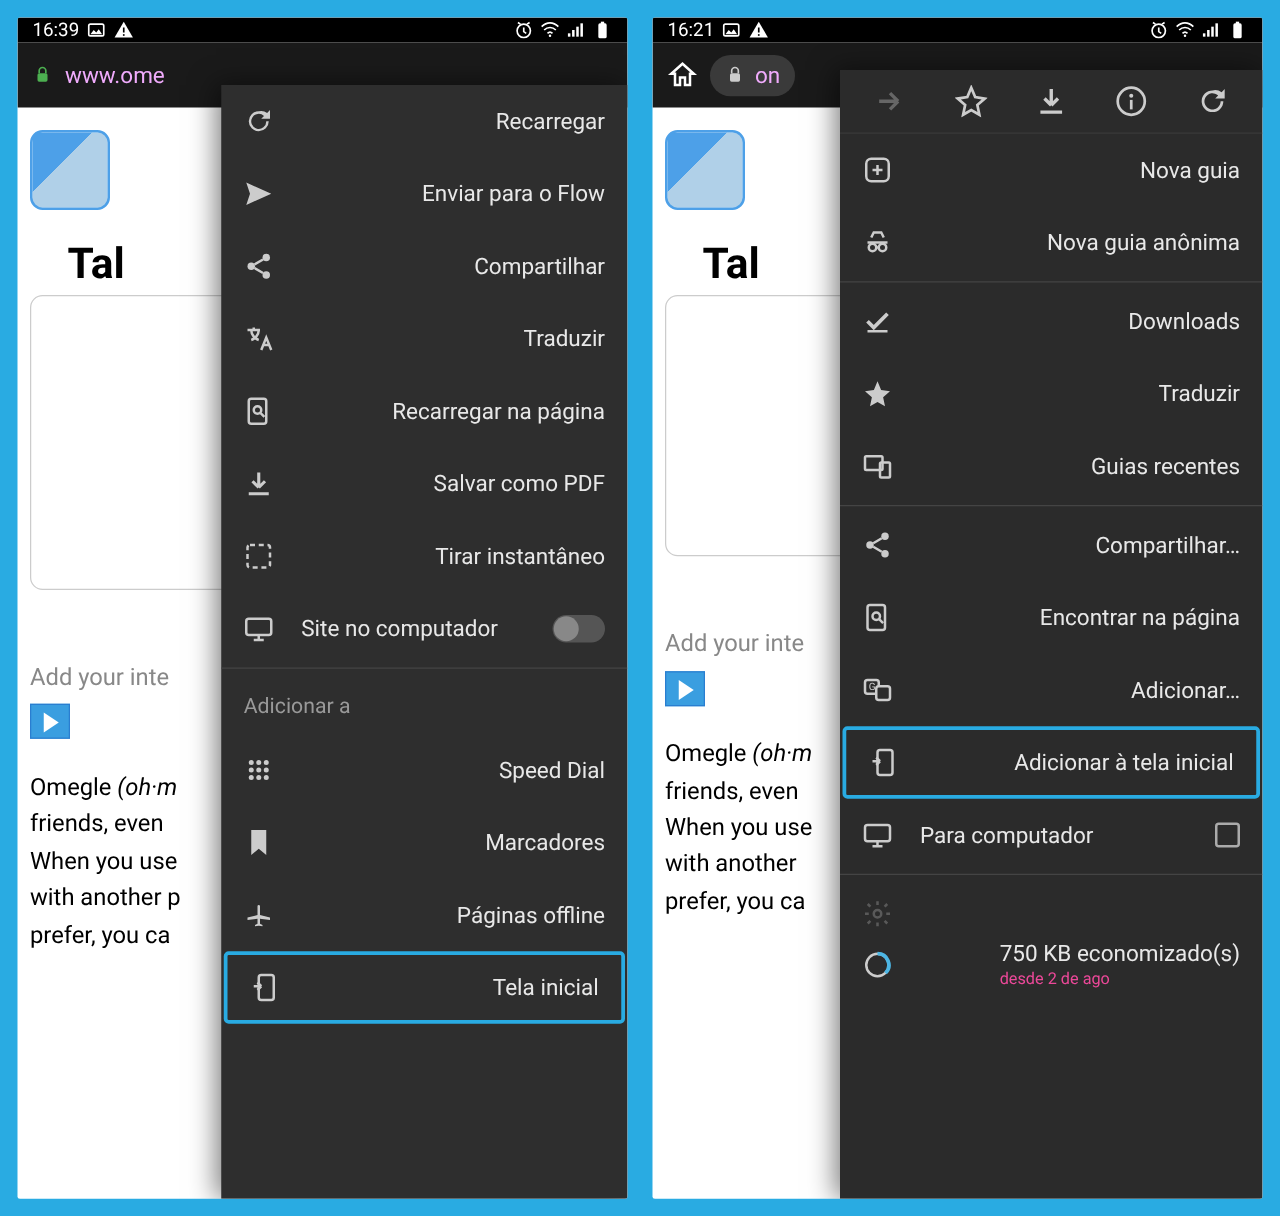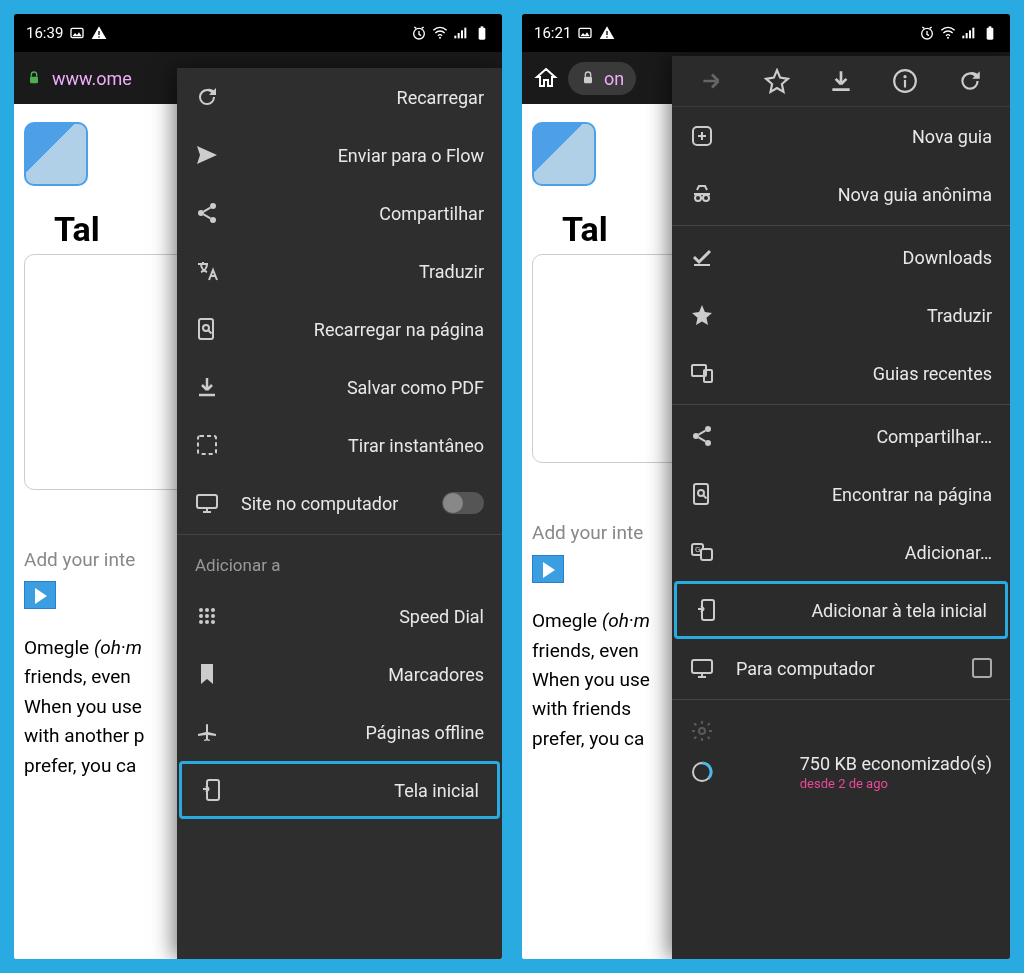--- a/index.html
+++ b/index.html
@@ -13,21 +13,21 @@
     padding: 14px;
   }
   .phone {
     flex: 1;
     background: #fff;
     position: relative;
     overflow: hidden;
     border-radius: 2px;
   }
   .status-bar {
-    height: 38px;
+    height: 20px;
     background: #000;
     color: #fff;
     display: flex;
     align-items: center;
     padding: 0 12px;
     font-size: 15px;
   }
   .status-left { display: flex; align-items: center; gap: 6px; }
   .status-right { margin-left: auto; display: flex; align-items: center; gap: 5px; }
   .status-icon { width: 16px; height: 16px; fill: #fff; }
@@ -406,21 +406,21 @@
       </div>
       <div class="start-btn">Star</div>
     </div>
     <div class="meet-text">Meet st</div>
     <div class="input-row">Add your inte</div>
     <div class="play-icon"></div>
     <div class="body-text">
       <span>Omegle </span><span class="ital">(oh·m</span><br>
       <span>friends, even</span><br>
       <span>When you use</span><br>
-      <span>with friends</span><br>
+      <span>with another</span><br>
       <span>prefer, you ca</span>
     </div>
   </div>
 
   <div class="menu-panel chrome">
     <div class="menu-top-row">
       <svg class="arrow-disabled" viewBox="0 0 24 24">
           <path d="M4 12h14m0 0l-6-6m6 6l-6 6" stroke="#666" stroke-width="2.5" fill="none"></path>
         </svg>
       <svg viewBox="0 0 24 24">

